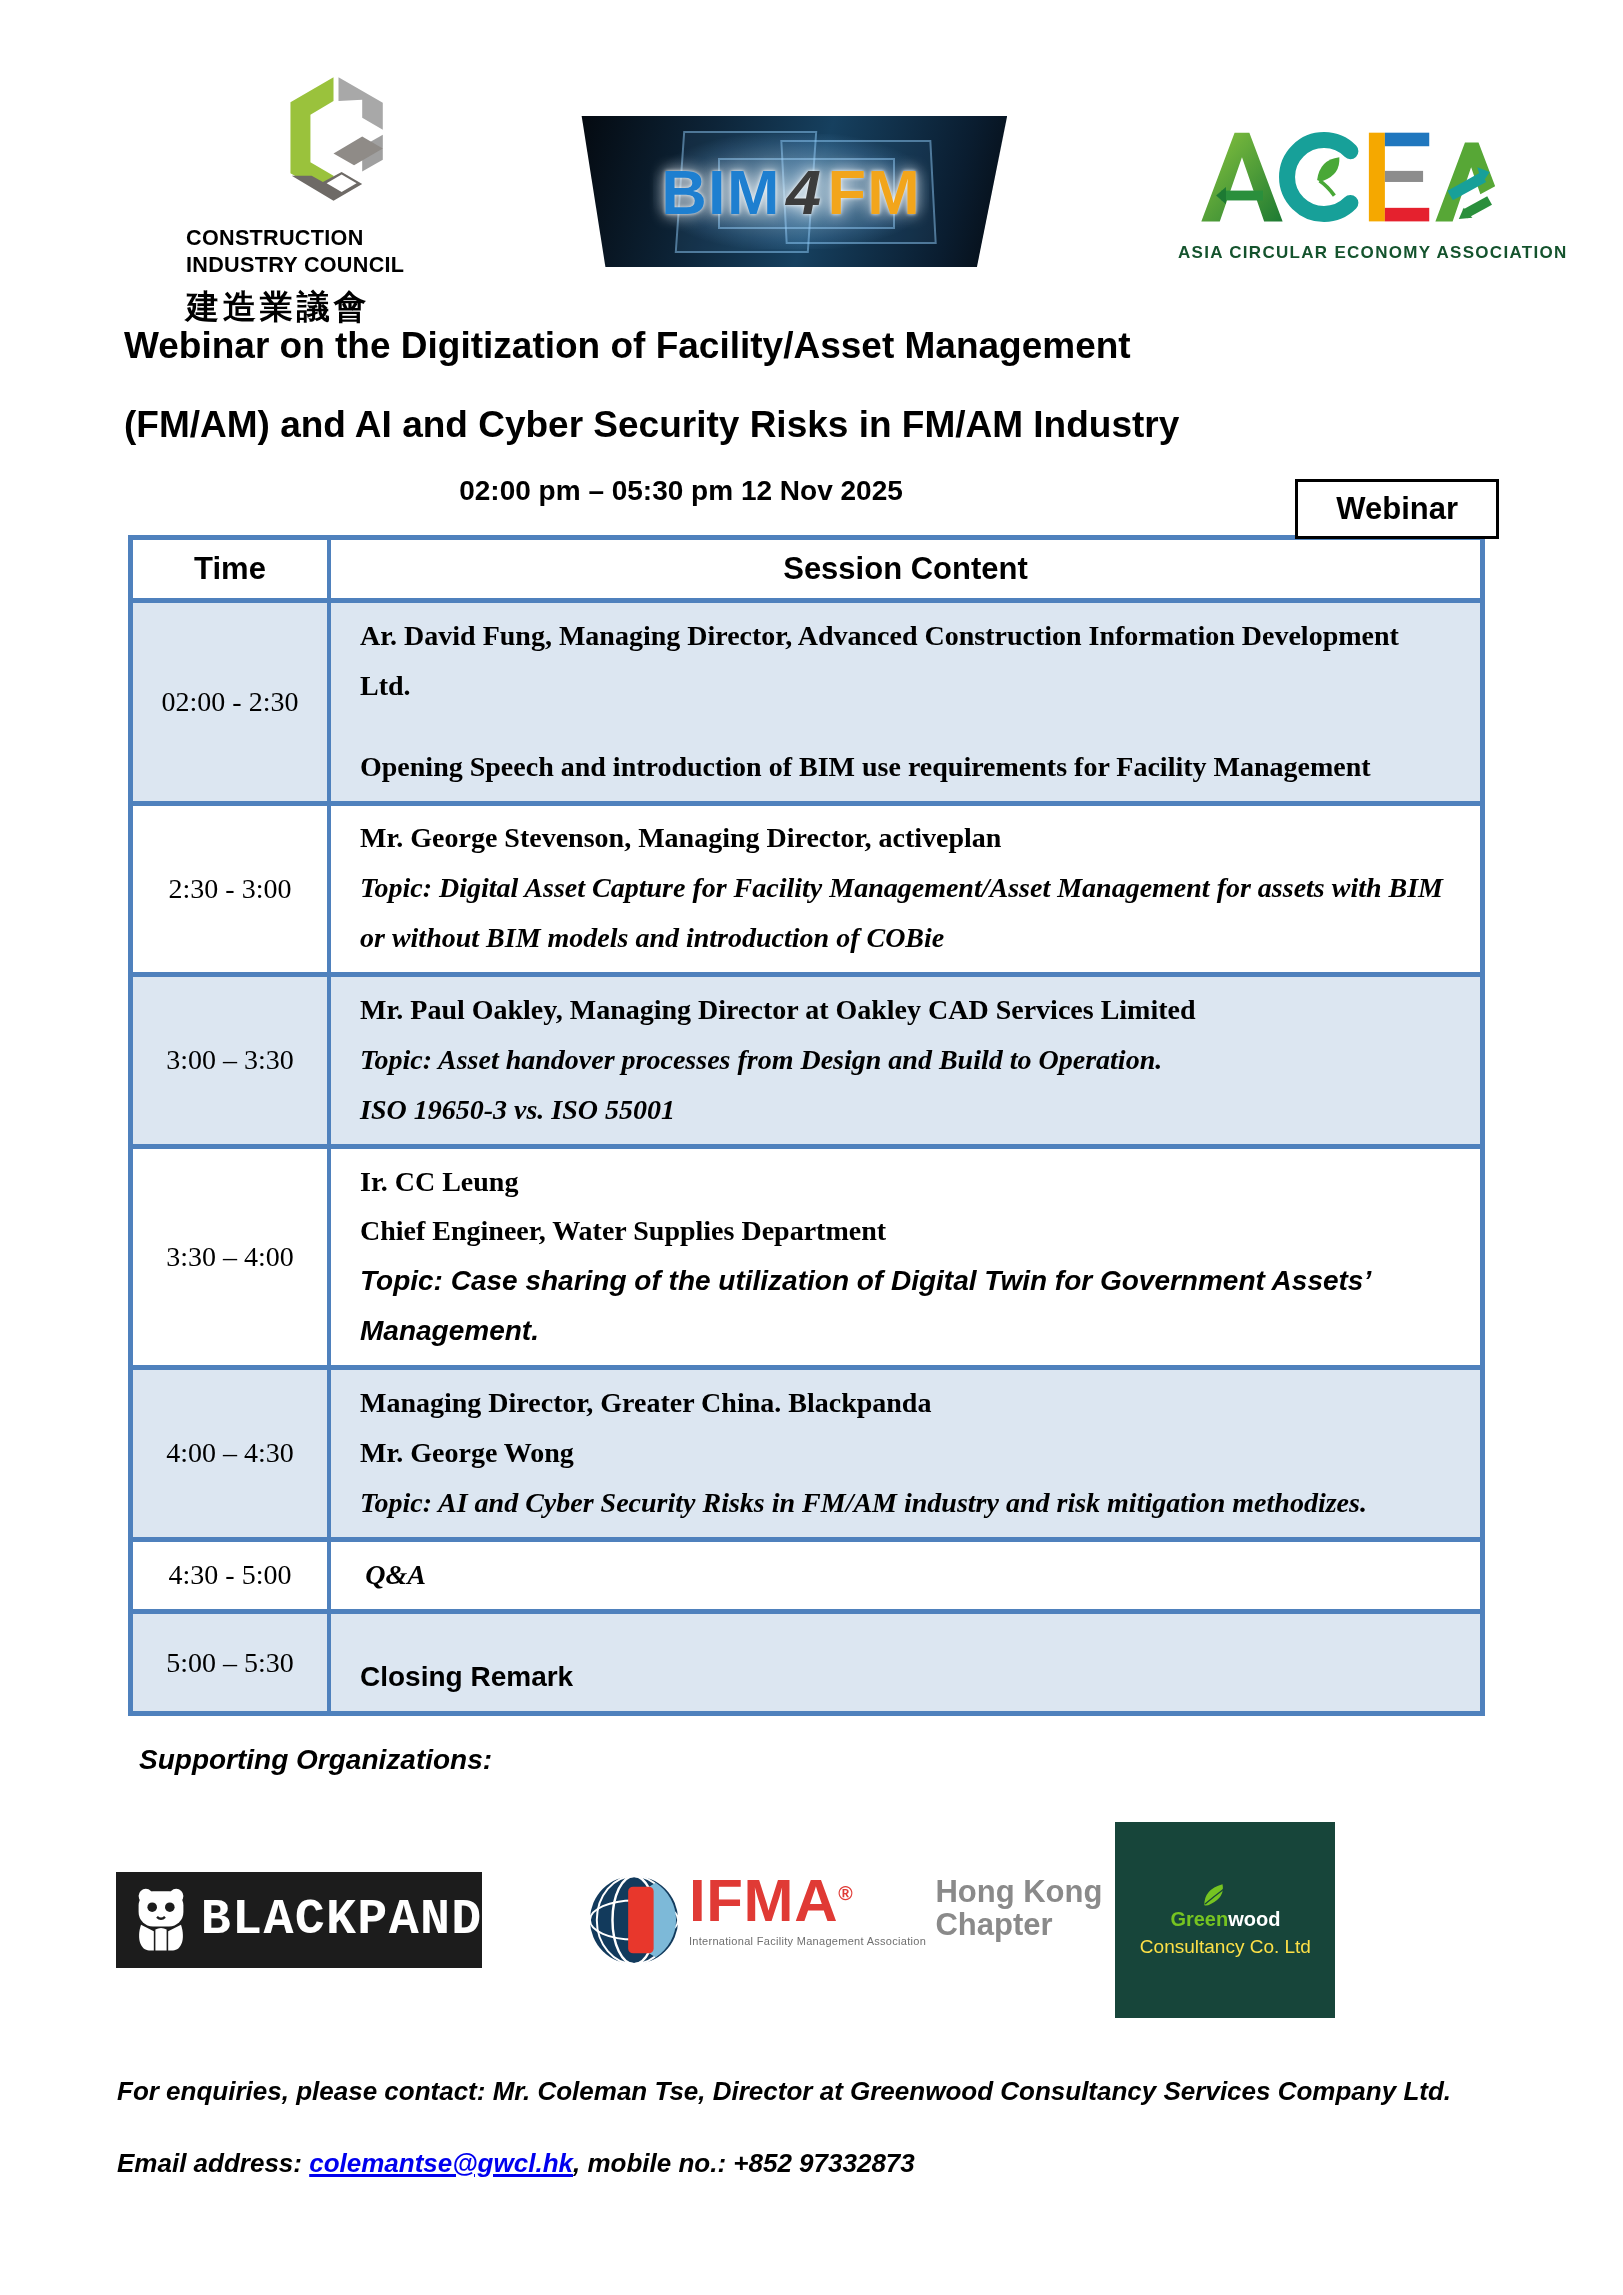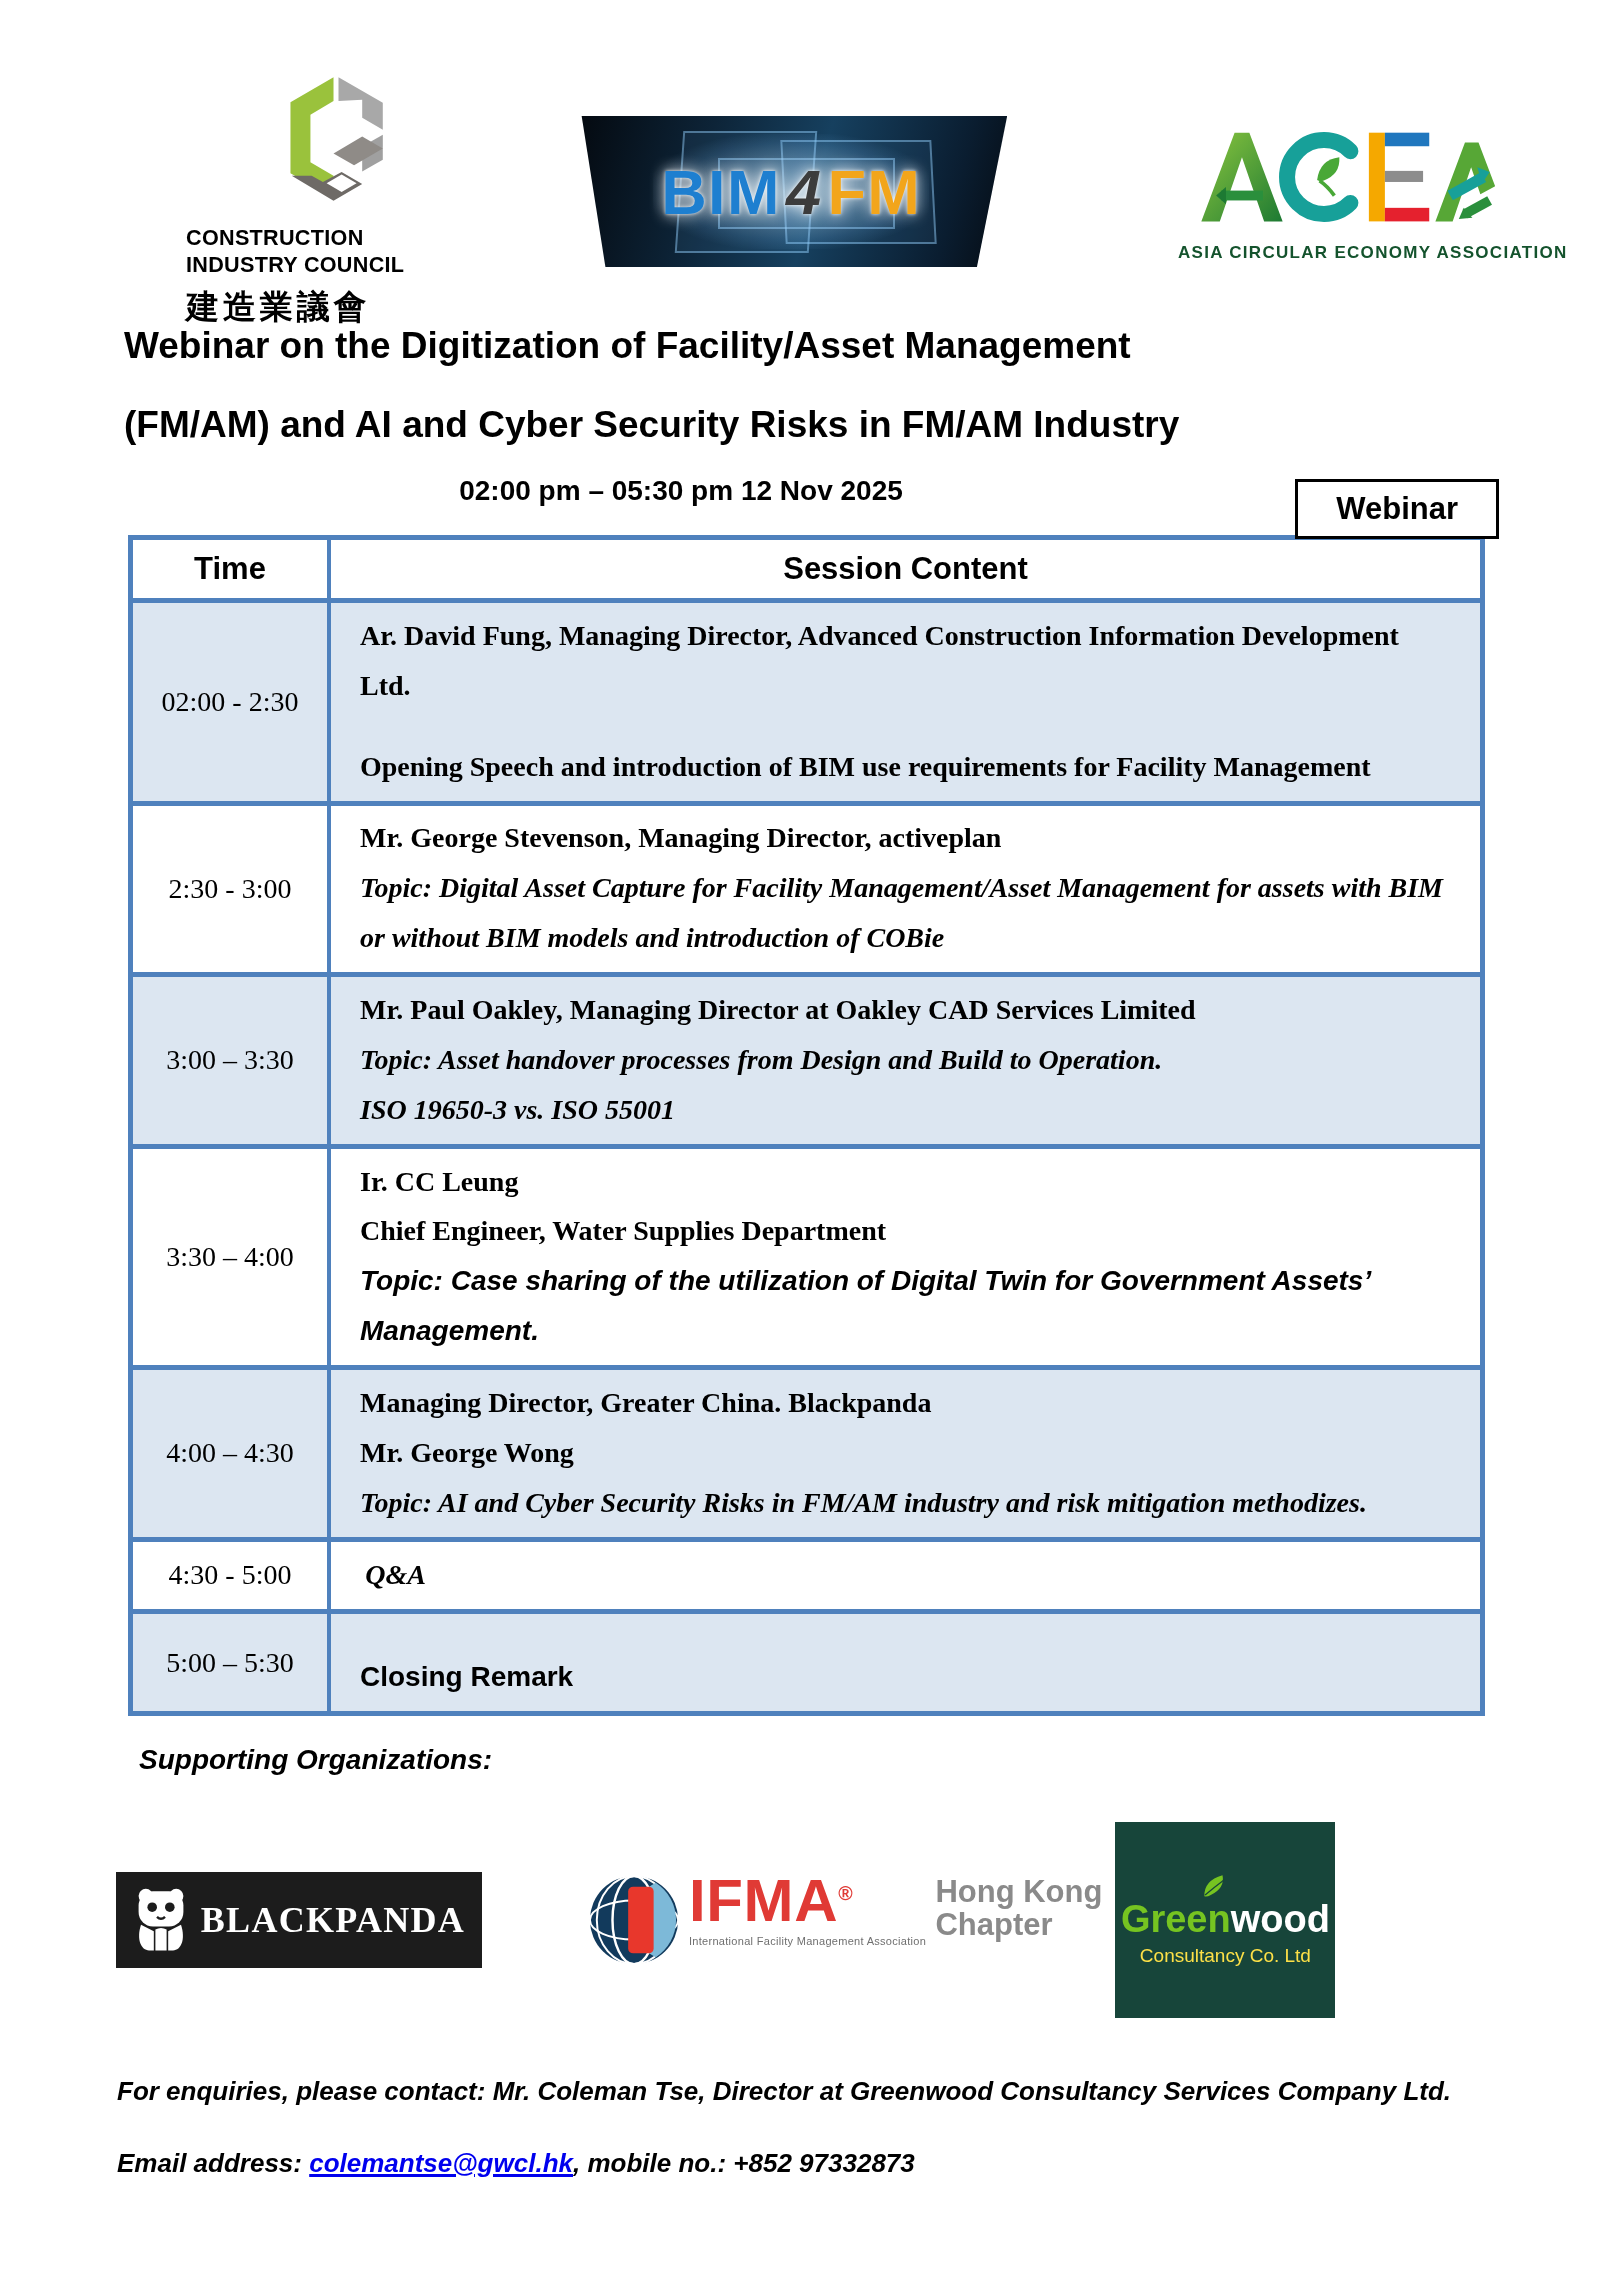--- a/index.html
+++ b/index.html
@@ -63,36 +63,36 @@
   .p-closing{font-family:"Liberation Sans",sans-serif;font-weight:bold;font-size:29.4px;}
   .p-gap{margin-top:31px !important;}
 
   
   .supporting-label{margin:27.5px 0 0 139px;font-family:"Liberation Sans",sans-serif;
                     font-weight:bold;font-style:italic;font-size:28px;}
   .org-row{display:flex;align-items:center;margin:46px 0 0 116px;height:196px;}
   .bp-logo{width:366px;height:96px;background:#1c1c1c;display:flex;align-items:center;
            padding-left:17px;box-sizing:border-box;}
   .bp-logo svg{width:56px;height:68px;flex:0 0 56px;}
-  .bp-word{color:#fff;font-family:Liberation Serif, serif;font-weight:bold;
-           font-size:36px;letter-spacing:1.3px;margin-left:11.8px;}
+  .bp-word{color:#fff;font-family:Liberation Mono, monospace;font-weight:bold;
+           font-size:50px;letter-spacing:1.3px;margin-left:11.8px;}
   .ifma-logo{display:flex;align-items:flex-start;margin-left:105px;}
   .ifma-logo svg{width:98px;height:98px;}
   .ifma-main{margin-left:3.9px;}
   .ifma-word{color:#e03a35;font-family:"Liberation Sans",sans-serif;font-weight:bold;
              font-size:60px;line-height:1.0;letter-spacing:0.7px;}
   .ifma-reg{font-size:19.6px;vertical-align:super;}
   .ifma-tagline{font-family:"Liberation Sans",sans-serif;color:#6f6f6f;font-size:11px;
                 margin-top:3.9px;letter-spacing:0.3px;white-space:nowrap;}
   .ifma-region{font-family:"Liberation Sans",sans-serif;font-weight:bold;color:#8a8a8a;
                font-size:31px;line-height:1.08;margin-left:9.2px;margin-top:3.9px;}
   .gw-logo{margin-left:13px;width:220px;height:196px;background:#17453a;
            display:flex;flex-direction:column;align-items:center;justify-content:center;}
   .gw-leaf{width:39px;height:26px;margin-bottom:1.3px;margin-left:-19.6px;}
-  .gw-name{font-family:"Liberation Sans",sans-serif;font-weight:bold;font-size:38px;line-height:1;}
+  .gw-name{font-family:"Liberation Sans",sans-serif;font-weight:bold;font-size:20px;line-height:1;}
   .gw-green{color:#76c421;}.gw-wood{color:#ffffff;}
   .gw-sub{font-family:"Liberation Sans",sans-serif;color:#fde047;font-size:19px;margin-top:6.5px;}
 
   
   .contact1{margin:58px 0 0 117px;font-family:"Liberation Sans",sans-serif;
             font-weight:bold;font-style:italic;font-size:26px;}
   .contact2{margin:41px 0 0 117px;font-family:"Liberation Sans",sans-serif;
             font-weight:bold;font-style:italic;font-size:26px;}
   .email-link{color:#0000EE;text-decoration:underline;text-decoration-thickness:2.6px;}
 </style>

